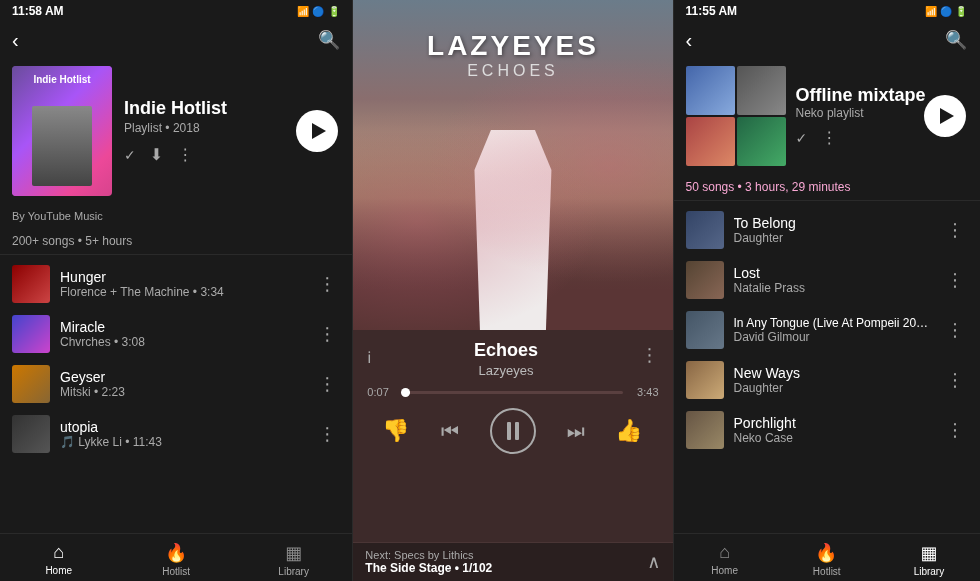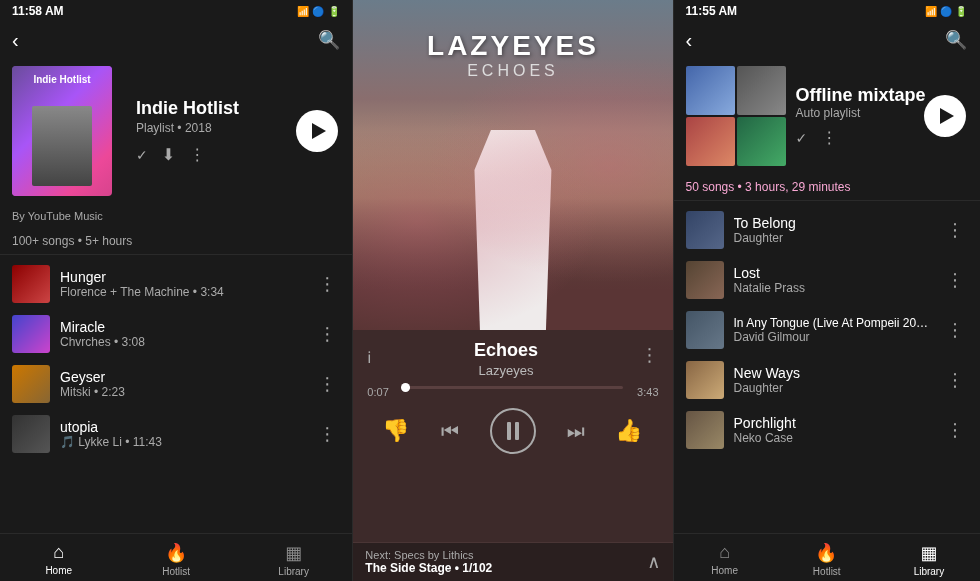--- a/index.html
+++ b/index.html
@@ -57,21 +57,21 @@
       height: 36px;
     }
     .nav-back { font-size: 20px; color: #fff; cursor: pointer; }
     .nav-search { font-size: 18px; color: #fff; cursor: pointer; }
 
     
     .playlist-header {
       display: flex;
       align-items: center;
       padding: 8px 12px;
-      gap: 24px;
+      gap: 12px;
     }
     .playlist-thumb {
       width: 100px;
       height: 130px;
       border-radius: 4px;
       background: linear-gradient(135deg, #6a4c9c 0%, #a855f7 40%, #ec4899 80%, #1a1a1a 100%);
       position: relative;
       overflow: hidden;
       flex-shrink: 0;
     }
@@ -215,20 +215,21 @@
     }
     .player-info { text-align: center; flex: 1; }
     .player-song-title { font-size: 18px; font-weight: 700; }
     .player-artist { font-size: 13px; color: #bbb; margin-top: 2px; }
     .player-more { color: #aaa; font-size: 18px; cursor: pointer; margin-top: 4px; }
     .player-info-icon { color: #aaa; font-size: 16px; cursor: pointer; margin-top: 6px; }
 
     
     .progress-container {
       display: flex;
+      align-items: center;
       gap: 8px;
       margin: 8px 0;
     }
     .progress-time { font-size: 11px; color: #aaa; width: 28px; }
     .progress-time.right { text-align: right; }
     .progress-bar {
       flex: 1;
       height: 3px;
       background: #5a4040;
       border-radius: 2px;
@@ -387,21 +388,21 @@
         <span class="action-icon">⬇</span>
         <span class="action-icon">⋮</span>
       </div>
     </div>
     <div class="playlist-play-btn">
       <div class="play-triangle"></div>
     </div>
   </div>
 
   <div class="by-label">By YouTube Music</div>
-  <div class="songs-meta">100+ songs • 5+ hours</div>
+  <div class="songs-meta">200+ songs • 5+ hours</div>
 
   <div>
     <div class="song-item">
       <div class="song-thumb song-thumb-hunger"></div>
       <div class="song-info">
         <div class="song-title">Hunger</div>
         <div class="song-artist">Florence + The Machine • 3:34</div>
       </div>
       <span class="song-more">⋮</span>
     </div>
@@ -520,21 +521,21 @@
 
   <div class="right-header" style="position:relative;">
     <div class="right-thumb-grid">
       <div class="rt-cell rt-cell-1"></div>
       <div class="rt-cell rt-cell-2"></div>
       <div class="rt-cell rt-cell-3"></div>
       <div class="rt-cell rt-cell-4"></div>
     </div>
     <div class="right-info">
       <div class="right-playlist-title">Offline mixtape</div>
-      <div class="right-playlist-meta">Auto playlist</div>
+      <div class="right-playlist-meta">Neko playlist</div>
       <div class="right-actions">
         <span class="check-icon">✓</span>
         <span class="action-icon">⋮</span>
       </div>
     </div>
     <div class="right-play-btn">
       <div class="play-triangle"></div>
     </div>
   </div>
 

